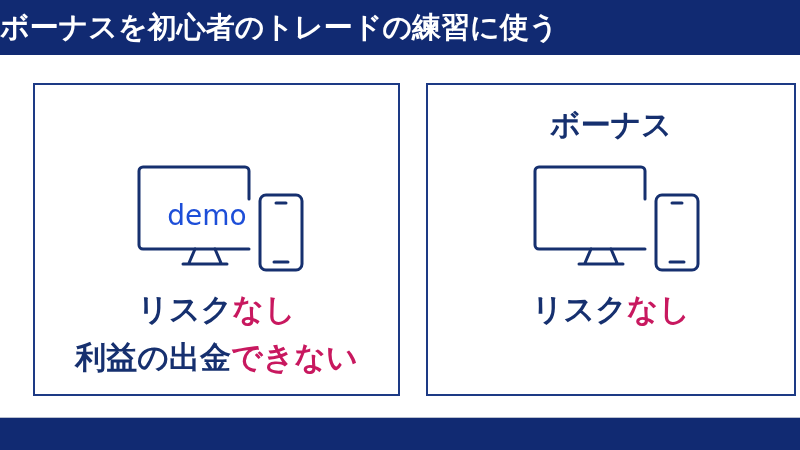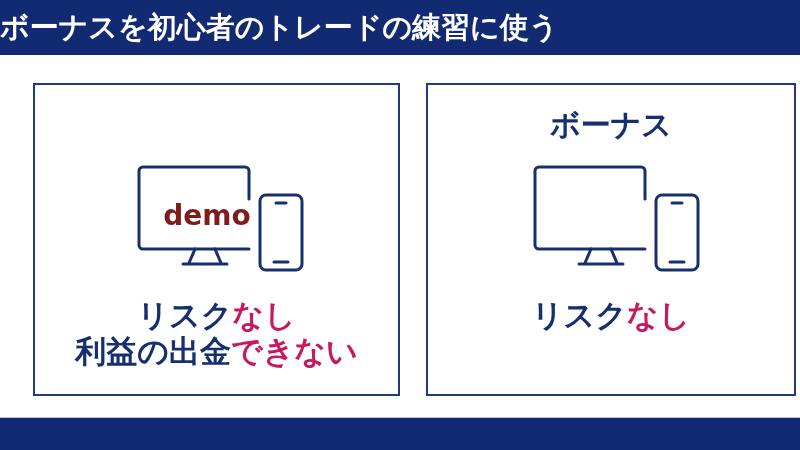--- a/index.html
+++ b/index.html
@@ -31,28 +31,28 @@
       color: #16306f; font-size: 30px; font-weight: bold;
     }
     .device {
       position: absolute; top: 78px; width: 170px; height: 110px;
     }
     .card.left .device { left: 102px; }
     .card.right .device { left: 105px; }
     .device svg { position: absolute; left: 0; top: 0; }
     .screen-label {
       position: absolute; left: 8px; width: 124px; top: 36px;
-      text-align: center; color: #7f1d1d; font-size: 28px; font-weight: bold;
+      text-align: center; color: #1d4ed8; font-size: 28px; font-weight: normal;
     }
     .tagline {
       position: absolute; left: 0; right: 0; text-align: center;
       font-size: 31px; font-weight: bold; line-height: 40px;
     }
-    .tagline.l1 { top: 210px; }
-    .tagline.l2 { top: 246px; }
+    .tagline.l1 { top: 204px; }
+    .tagline.l2 { top: 252px; }
     .navy { color: #16306f; }
     .pink { color: #c8185f; }
   </style>
 </head>
 <body>
 
 <div class="top-bar">
   <span>ボーナスを初心者のトレードの練習に使う</span>
 </div>
 

